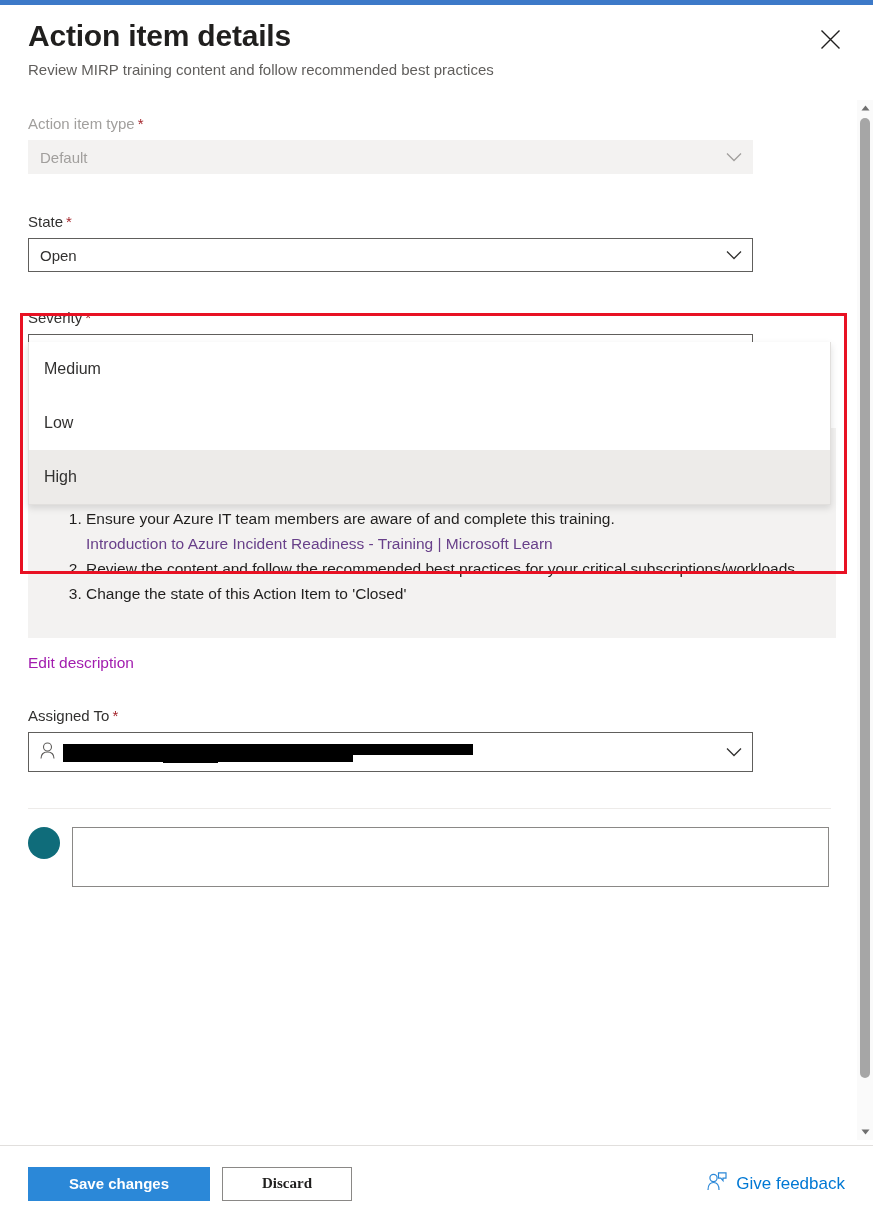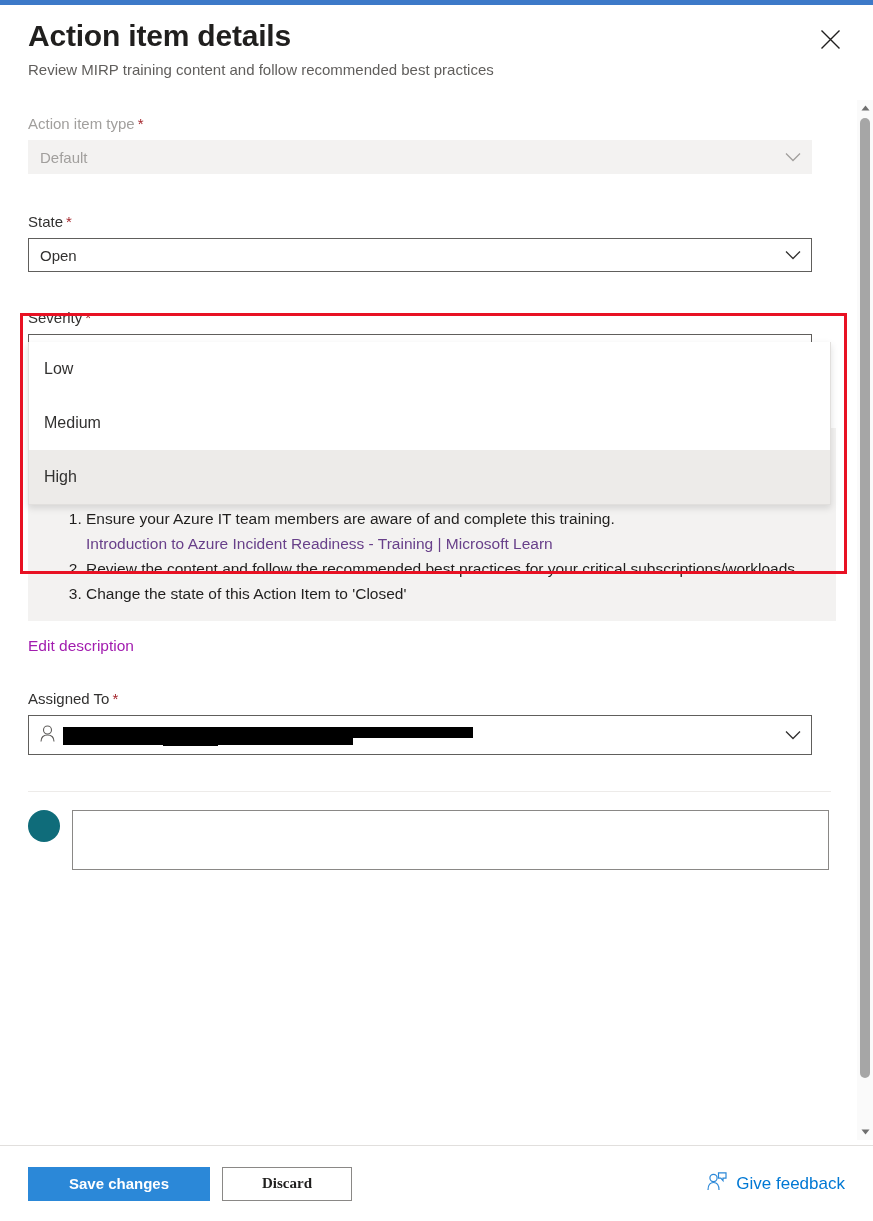--- a/index.html
+++ b/index.html
@@ -81,21 +81,21 @@
   }
   .field-label.disabled { color: #a19f9d; }
   .req {
     color: #a4262c;
     font-size: 15px;
     padding-left: 3px;
   }
 
   .combo {
     position: relative;
-    width: 784px;
+    width: 725px;
     height: 34px;
     border: 1px solid #605e5c;
     background: #ffffff;
     display: flex;
     align-items: center;
     padding: 0 14px 0 11px;
     font-size: 15px;
     color: #323130;
     cursor: pointer;
   }
@@ -143,21 +143,21 @@
     height: 261px;
     border: 3px solid #e81123;
     z-index: 40;
     pointer-events: none;
   }
 
   
   .desc-box {
     width: 808px;
     background: #f3f2f1;
-    padding: 14px 18px 15px 18px;
+    padding: 14px 18px 32px 18px;
     font-size: 15.5px;
     color: #201f1e;
     line-height: 25px;
   }
   .desc-box ol {
     margin: 14px 0 0 0;
     padding-left: 40px;
   }
   .desc-box li { margin-bottom: 0; }
   .desc-link {
@@ -339,22 +339,22 @@
         <span class="field-label"><span>Severity</span><span class="req">*</span></span>
         <div class="combo">
           <span>High</span>
           <span class="chevron">
             <svg width="16" height="10" viewBox="0 0 16 10">
                 <path d="M1 1 L8 8 L15 1" stroke="#323130" stroke-width="1.3" fill="none"></path>
               </svg>
           </span>
         </div>
         <div class="dropdown-list">
+          <div class="dd-option">Medium</div>
           <div class="dd-option">Low</div>
-          <div class="dd-option">Medium</div>
           <div class="dd-option selected">High</div>
         </div>
       </div>
 
       <div class="field" style="margin-top:34px;">
         <span class="field-label">Description</span>
         <div class="desc-box">
           <div>Please review the following best practices to maintain incident preparedness for your Azure workloads. Steps to complete:</div>
           <ol>
             <li>

